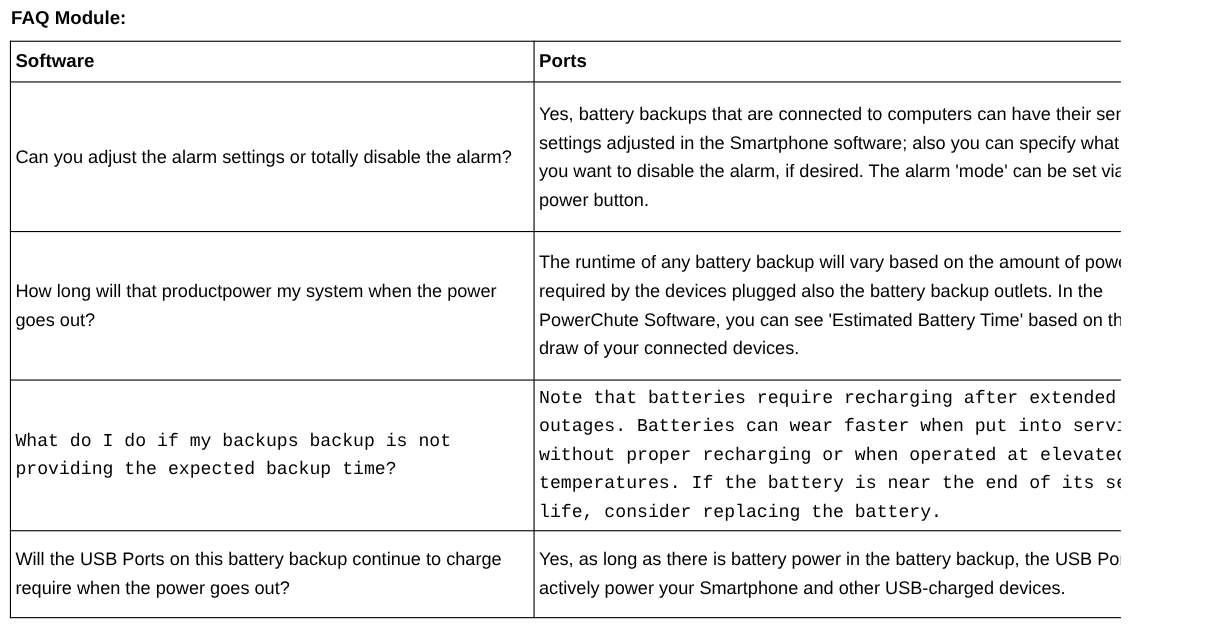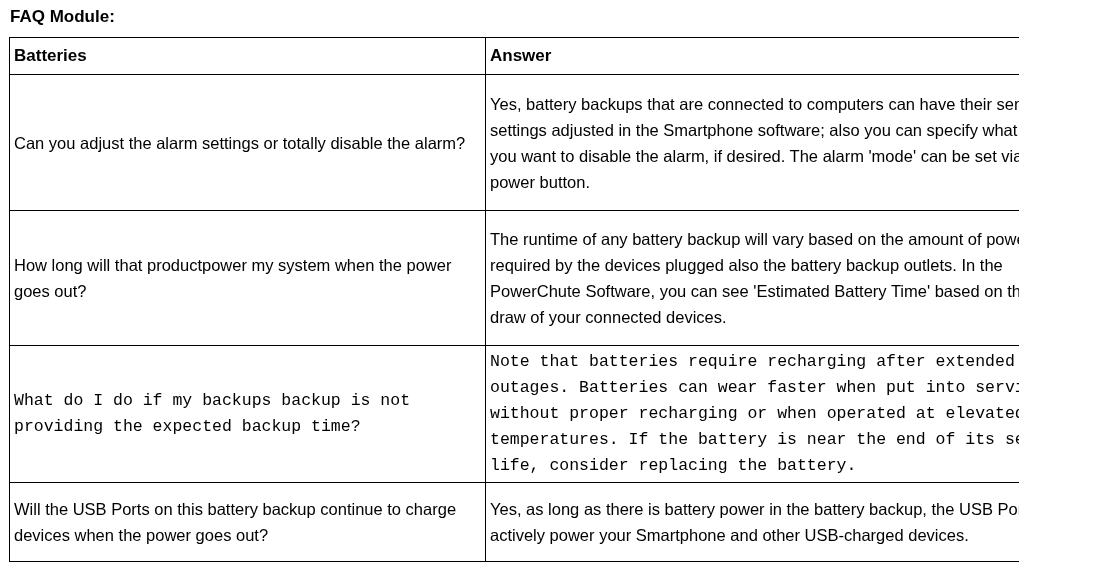--- a/index.html
+++ b/index.html
@@ -58,37 +58,37 @@
 
   <h1 class="page-title">FAQ Module:</h1>
 
   <table class="faq-table">
     <colgroup>
       <col class="col-question">
       <col class="col-answer">
     </colgroup>
     <thead>
       <tr>
-        <th>Batteries</th>
-        <th>Answer</th>
+        <th>Software</th>
+        <th>Ports</th>
       </tr>
     </thead>
     <tbody>
       <tr class="row-1">
         <td class="question-cell">Can you adjust the alarm settings or totally disable the alarm?</td>
         <td class="answer-cell">Yes, battery backups that are connected to computers can have their sensitivity settings adjusted in the Smartphone software; also you can specify what hours you want to disable the alarm, if desired. The alarm 'mode' can be set via the power button.</td>
       </tr>
       <tr class="row-2">
         <td class="question-cell">How long will that productpower my system when the power goes out?</td>
         <td class="answer-cell">The runtime of any battery backup will vary based on the amount of power required by the devices plugged also the battery backup outlets. In the PowerChute Software, you can see 'Estimated Battery Time' based on the power-draw of your connected devices.</td>
       </tr>
       <tr class="row-3">
         <td class="question-cell">What do I do if my backups backup is not providing the expected backup time?</td>
         <td class="answer-cell">Note that batteries require recharging after extended outages. Batteries can wear faster when put into service without proper recharging or when operated at elevated temperatures. If the battery is near the end of its service life, consider replacing the battery.</td>
       </tr>
       <tr class="row-4">
-        <td class="question-cell">Will the USB Ports on this battery backup continue to charge devices when the power goes out?</td>
+        <td class="question-cell">Will the USB Ports on this battery backup continue to charge require when the power goes out?</td>
         <td class="answer-cell">Yes, as long as there is battery power in the battery backup, the USB Ports will actively power your Smartphone and other USB-charged devices.</td>
       </tr>
     </tbody>
   </table>
 
 </div>
 
 </body></html>

